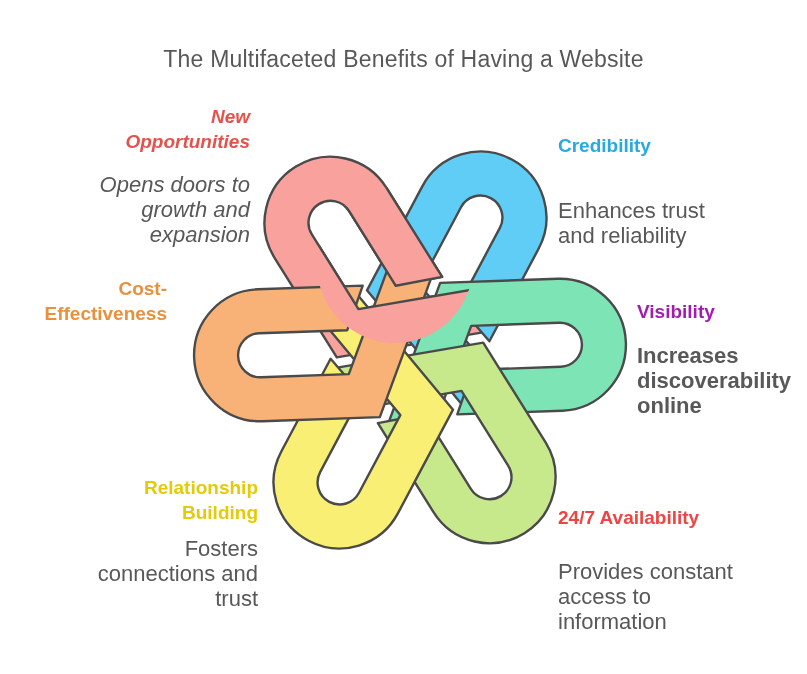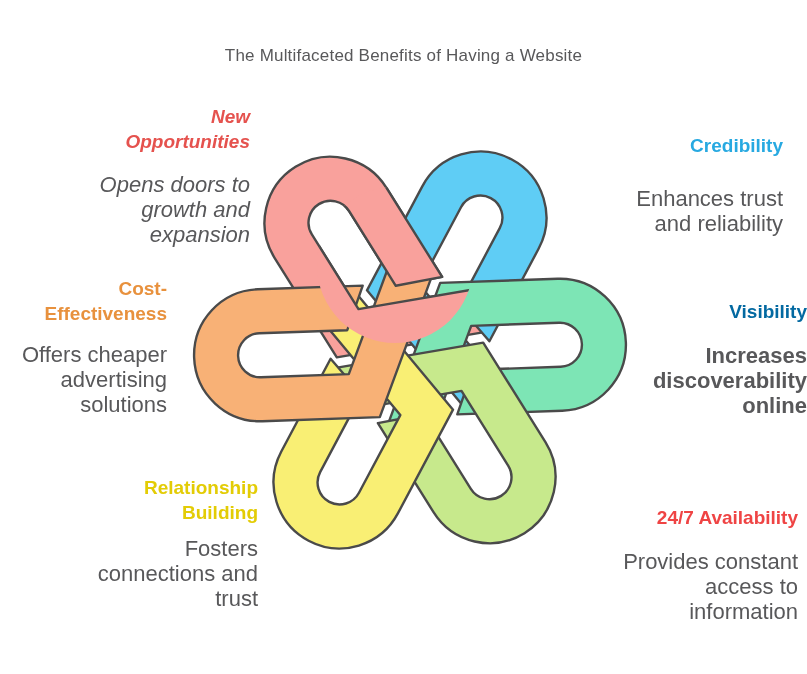--- a/index.html
+++ b/index.html
@@ -3,40 +3,40 @@
 <meta charset="utf-8">
 <style>
   html,body{margin:0;padding:0;background:#ffffff;}
   #stage{
     position:relative;width:807px;height:674px;background:#ffffff;overflow:hidden;
     font-family:"Liberation Sans","DejaVu Sans",sans-serif;
   }
   #knot-svg{position:absolute;left:0;top:0;width:807px;height:674px;}
   .page-title{
     position:absolute;left:0;top:46px;width:807px;text-align:center;
-    font-size:17px;letter-spacing:.2px;color:#58585a;
+    font-size:23px;letter-spacing:.2px;color:#58585a;
   }
   .benefit{position:absolute;}
   .benefit .heading{
     font-size:19px;font-weight:bold;line-height:25px;white-space:pre-line;
   }
   .benefit .desc{
     font-size:22px;line-height:25px;color:#58585a;white-space:pre-line;
   }
   .align-right{text-align:right;}
-  .align-left{text-align:right;}
+  .align-left{text-align:left;}
   
   .pos-new{left:0;top:104px;width:250px;font-style:italic;}
   .pos-new .desc{margin-top:18px;}
   .pos-cred{left:558px;top:133px;width:225px;}
-  .pos-cred .desc{margin-top:28px;}
+  .pos-cred .desc{margin-top:40px;}
   .pos-vis{left:637px;top:299px;width:170px;}
   .pos-vis .desc{margin-top:19px;font-weight:bold;}
   .pos-avail{left:558px;top:505px;width:240px;}
-  .pos-avail .desc{margin-top:19px;}
+  .pos-avail .desc{margin-top:29px;}
   .pos-rel{left:0;top:475px;width:258px;}
   .pos-rel .desc{margin-top:11px;}
   .pos-cost{left:0;top:276px;width:167px;}
   .pos-cost .desc{margin-top:16px;}
 </style>
 </head>
 <body>
 
 <div id="stage">
 
@@ -90,21 +90,21 @@
 expansion</div>
   </div>
 
   <div class="benefit pos-cred align-left">
     <div class="heading" style="color: rgb(39, 169, 225);">Credibility</div>
     <div class="desc">Enhances trust
 and reliability</div>
   </div>
 
   <div class="benefit pos-vis align-left">
-    <div class="heading" style="color: #0369a1;">Visibility</div>
+    <div class="heading" style="color: #a21caf;">Visibility</div>
     <div class="desc">Increases
 discoverability
 online</div>
   </div>
 
   <div class="benefit pos-avail align-left">
     <div class="heading" style="color: #ef4444;">24/7 Availability</div>
     <div class="desc">Provides constant
 access to
 information</div>
@@ -114,18 +114,15 @@
     <div class="heading" style="color: rgb(227, 204, 5); padding-left: 40px;">Relationship
 Building</div>
     <div class="desc">Fosters
 connections and
 trust</div>
   </div>
 
   <div class="benefit pos-cost align-right">
     <div class="heading" style="color: rgb(232, 145, 61);">Cost-
 Effectiveness</div>
-    <div class="desc">Offers cheaper
-advertising
-solutions</div>
   </div>
 
 </div>
 
 </body></html>

